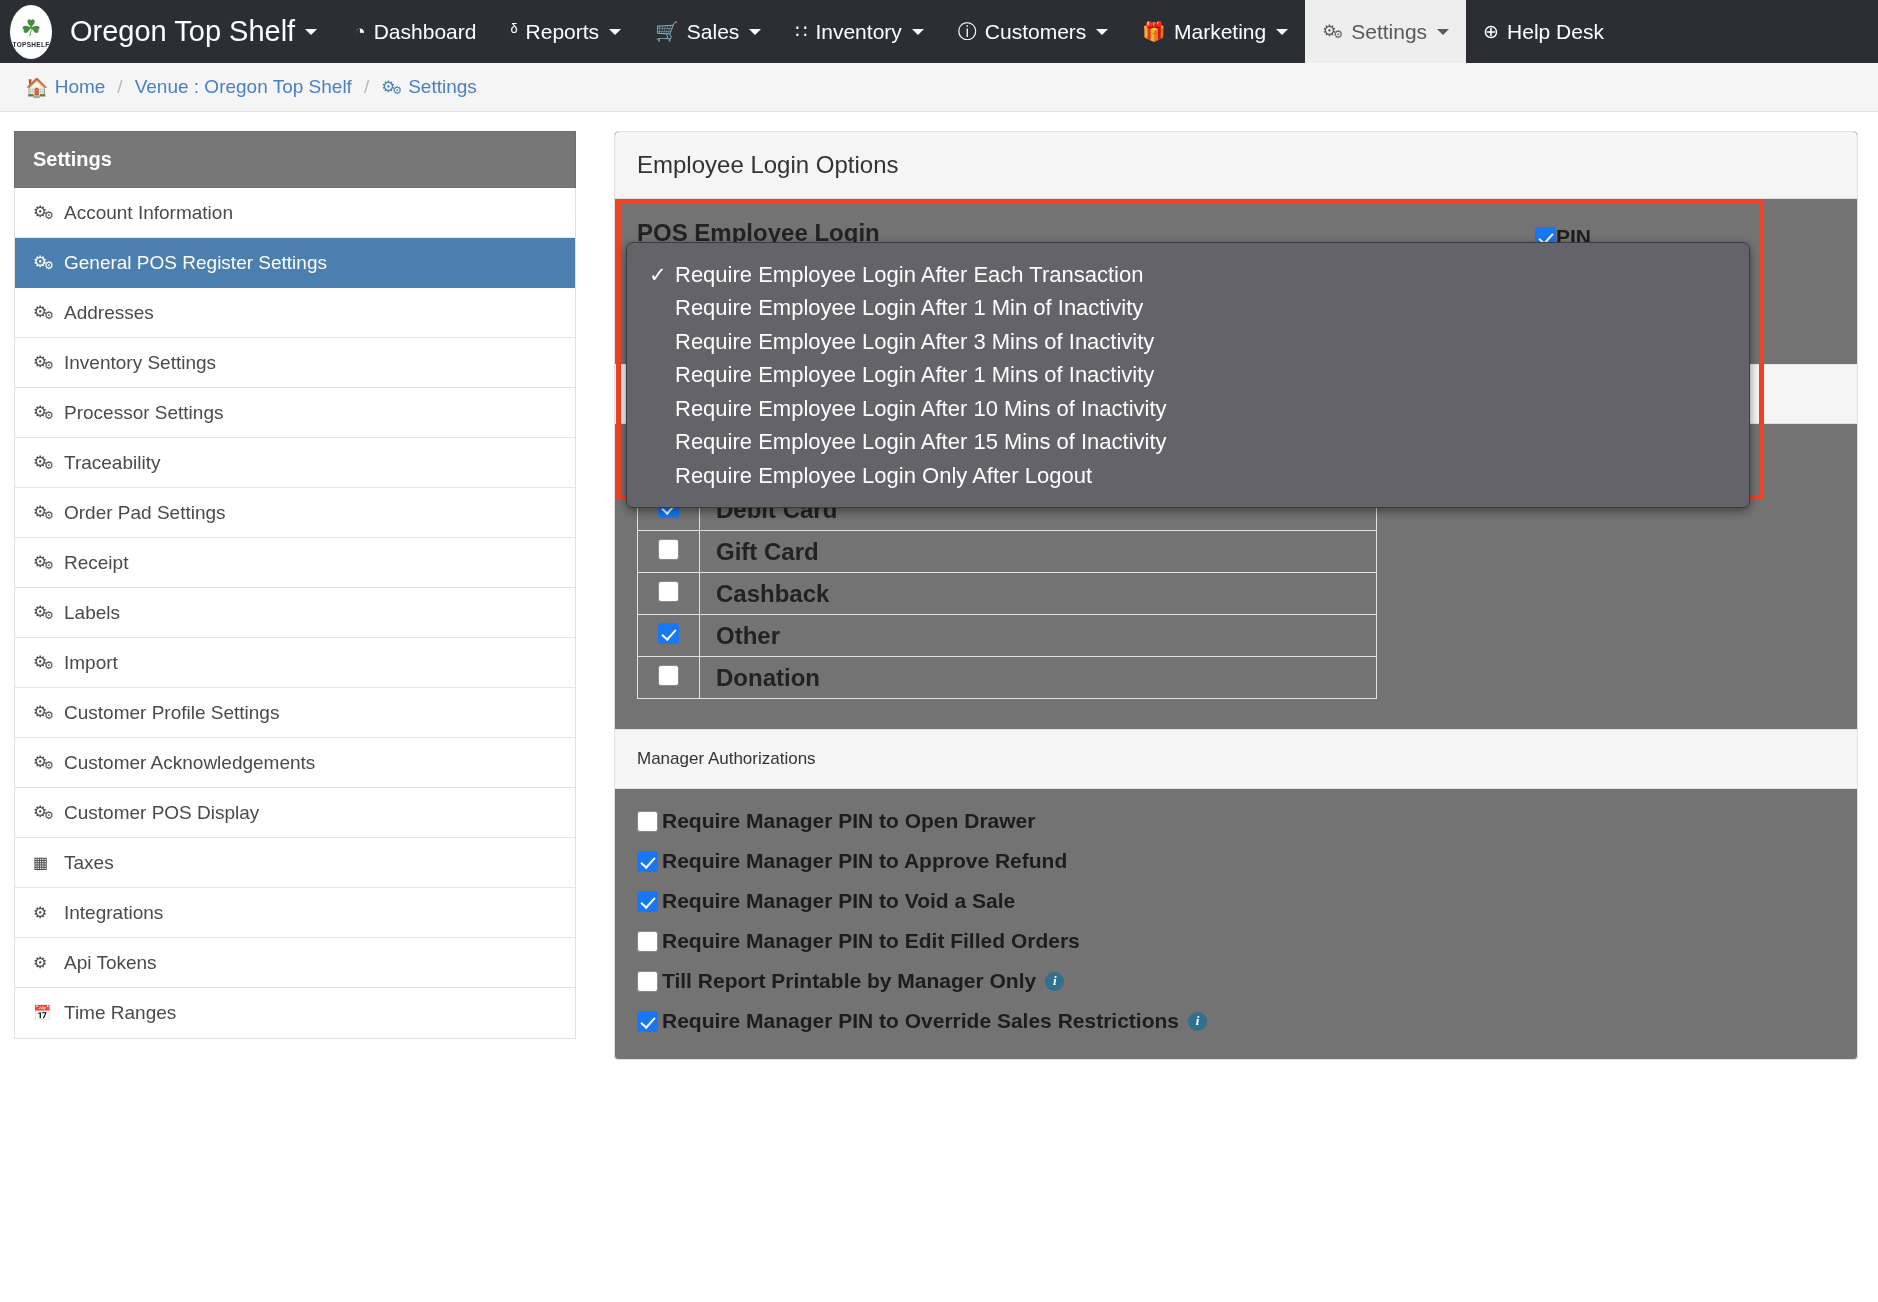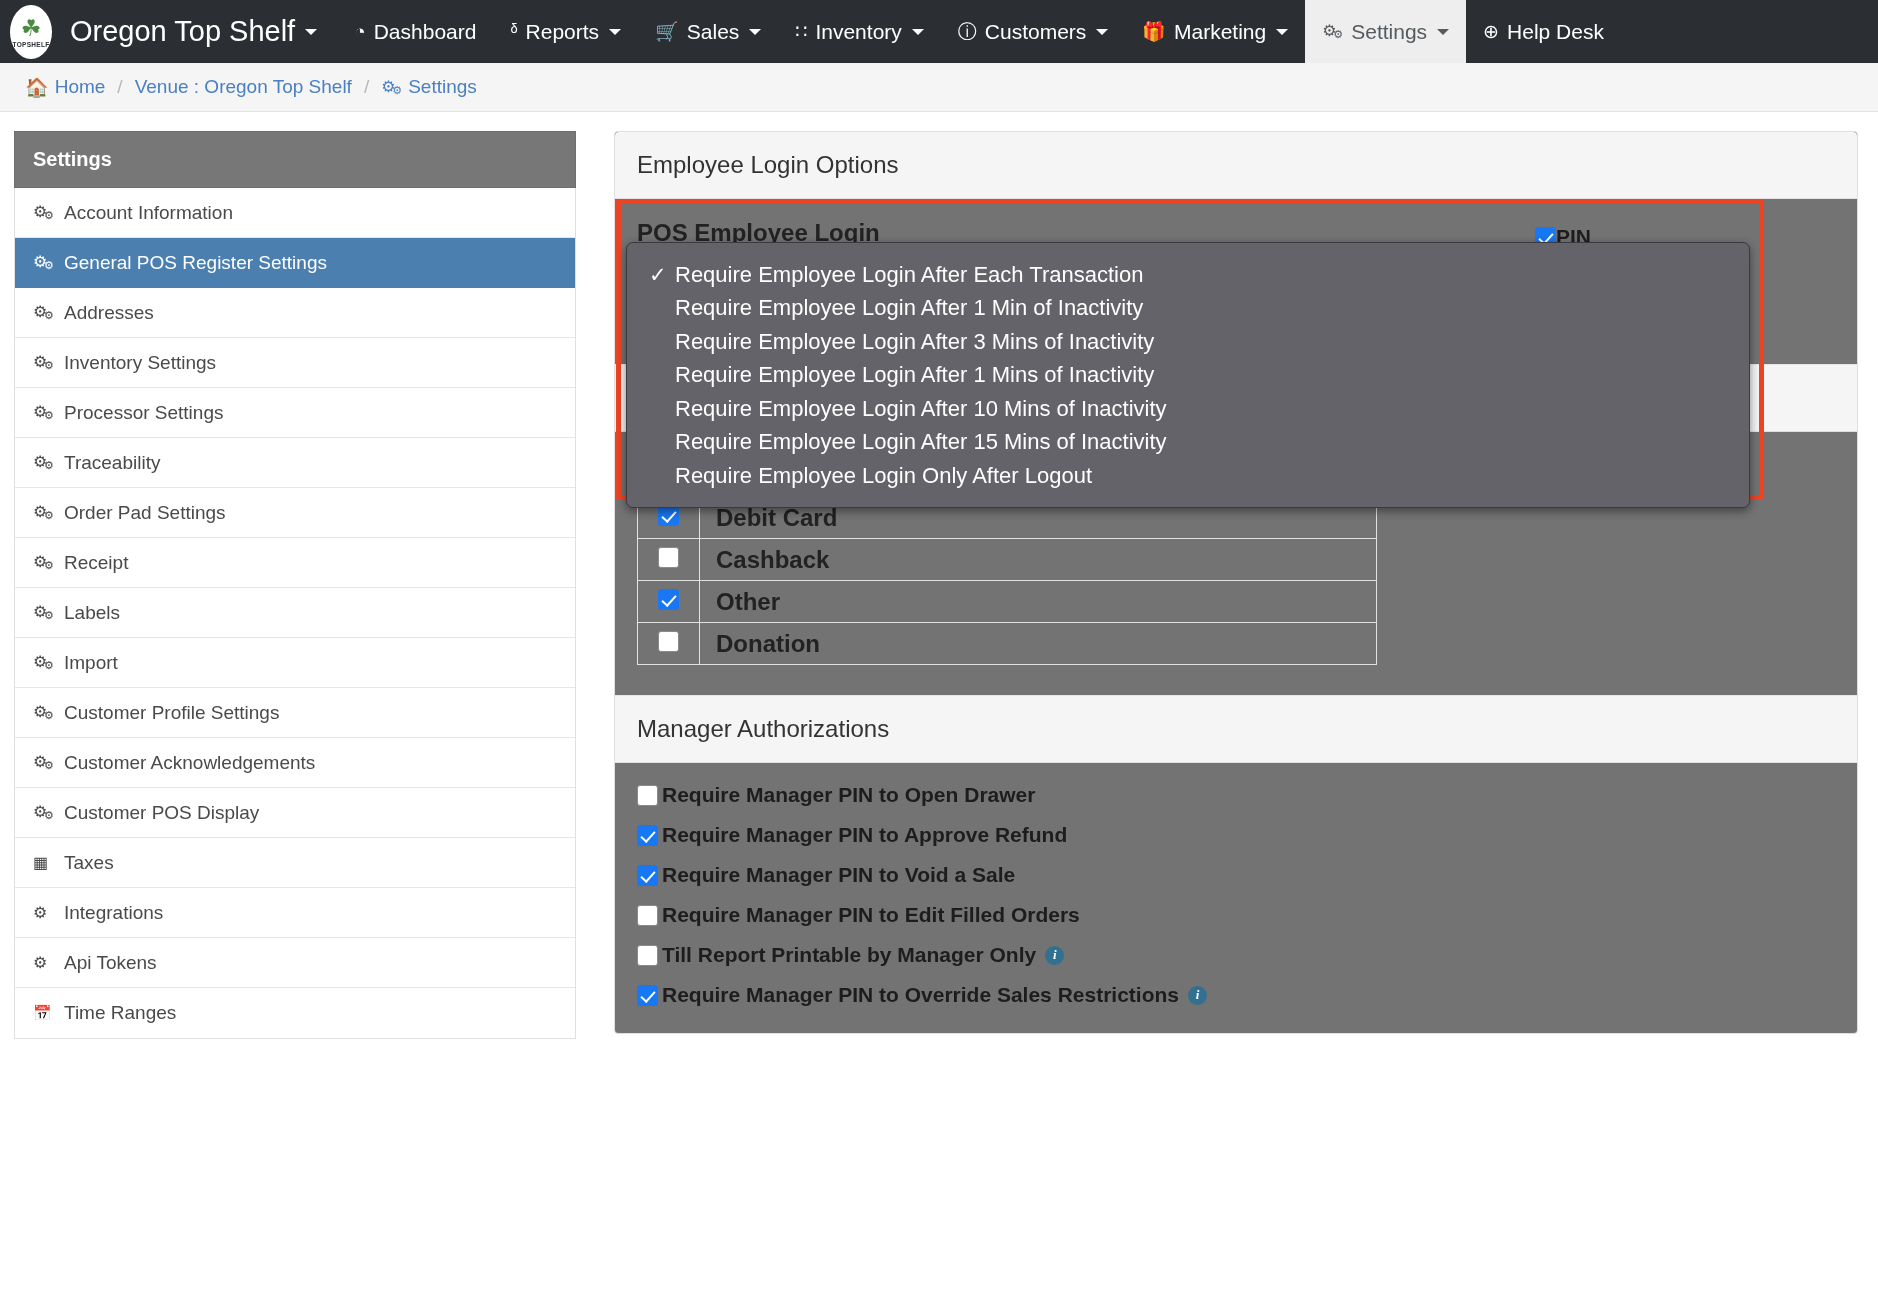--- a/index.html
+++ b/index.html
@@ -179,21 +179,21 @@
     border: solid #ffffff;
     border-width: 0 2.6px 2.6px 0;
     transform: rotate(42deg);
   }
 
   .section-band {
     background: #f5f5f5;
     border-top: 1px solid #e6e6e6;
     border-bottom: 1px solid #e0e0e0;
     padding: 19px 22px;
-    font-size: 24px;
+    font-size: 17px;
     color: #333333;
   }
 
   
   .pay-wrap { padding: 22px 22px 30px 22px; }
   .pay-table { border-collapse: collapse; width: 740px; }
   .pay-table td {
     border: 1px solid #e2e2e2;
     height: 42px;
     font-size: 24px; font-weight: bold; color: #222222;
@@ -509,20 +509,24 @@
           <div class="pay-wrap" style="flex:1">
             <table class="pay-table">
               <tbody id="pay-rows">
                   <tr>
                     <td class="cbx-cell"><span class="cbx"></span></td>
                     <td class="name-cell">Ach</td>
                   </tr>
                   <tr>
                     <td class="cbx-cell"><span class="cbx checked"></span></td>
                     <td class="name-cell">Debit Card</td>
+                  </tr>
+                  <tr>
+                    <td class="cbx-cell"><span class="cbx"></span></td>
+                    <td class="name-cell">Gift Card</td>
                   </tr>
                   <tr>
                     <td class="cbx-cell"><span class="cbx"></span></td>
                     <td class="name-cell">Cashback</td>
                   </tr>
                   <tr>
                     <td class="cbx-cell"><span class="cbx checked"></span></td>
                     <td class="name-cell">Other</td>
                   </tr>
                   <tr>

